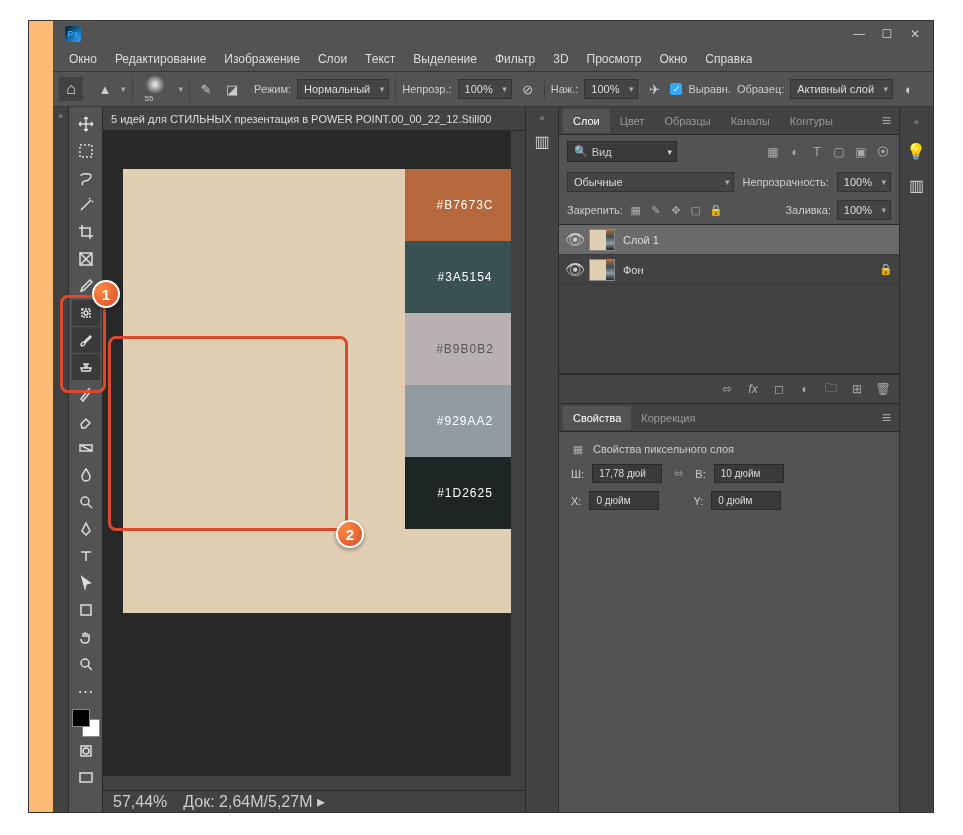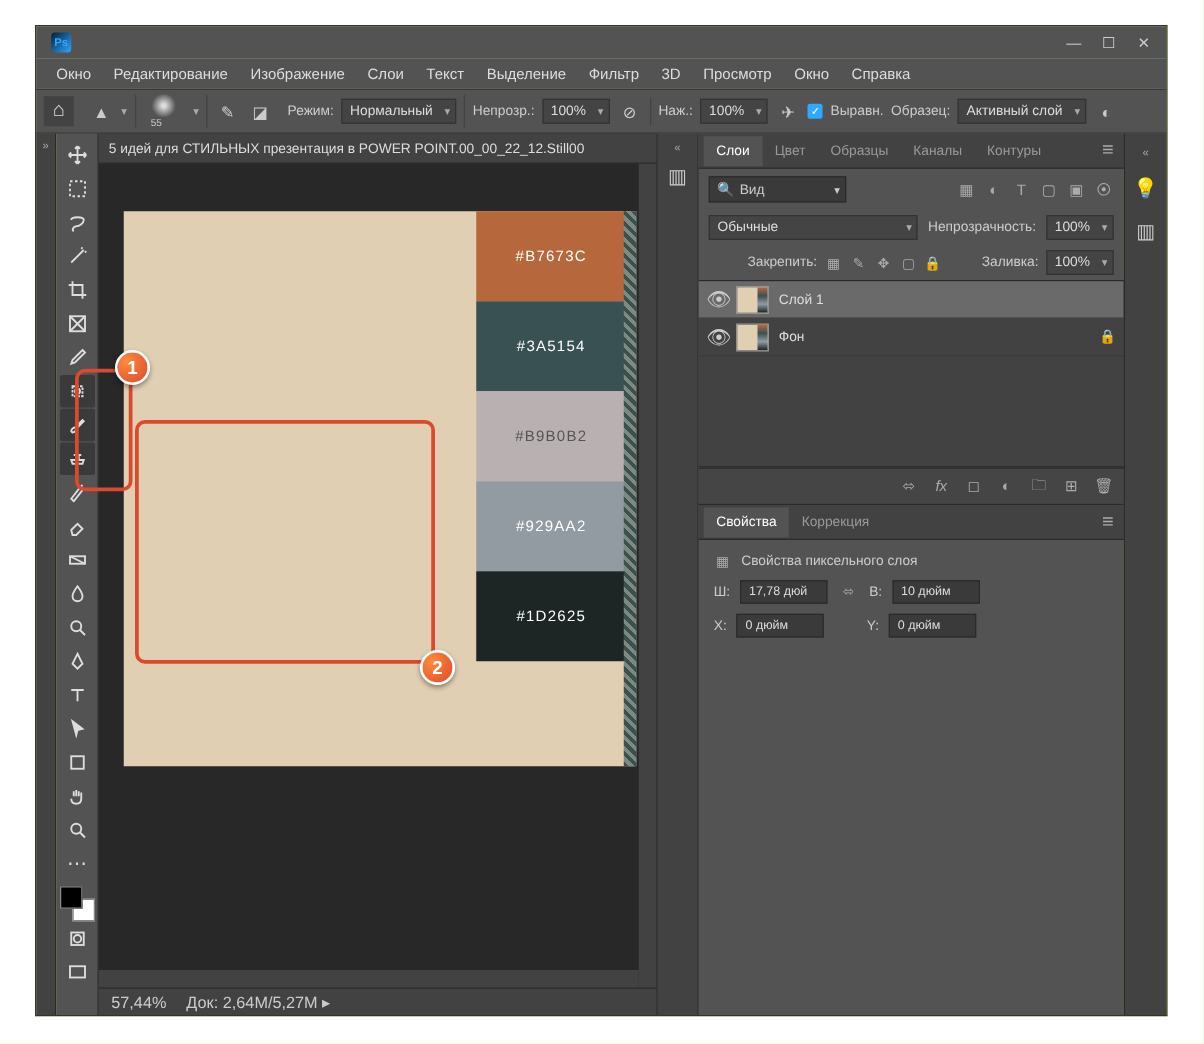--- a/index.html
+++ b/index.html
@@ -1,17 +1,17 @@
 <!DOCTYPE html>
 <html><head>
 <meta charset="utf-8">
 <style>
 * { margin: 0; padding: 0; box-sizing: border-box; font-family: "Segoe UI", Tahoma, sans-serif; }
 body { background: #fff; width: 963px; height: 835px; overflow: hidden; }
-.window { position: absolute; left: 28px; top: 20px; width: 906px; height: 793px; background: #bef264; border: 1px solid #333; }
+.window { position: absolute; left: 28px; top: 20px; width: 906px; height: 793px; background: #fdba74; border: 1px solid #333; padding-left: 24px; }
 .titlebar { height: 26px; background: #535353; display: flex; align-items: center; justify-content: space-between; padding: 0 4px; }
 .titlebar-left { display: flex; align-items: center; gap: 6px; padding-left: 8px; }
 .ps-logo { width: 16px; height: 16px; background: linear-gradient(135deg, #001e36, #31a8ff); border-radius: 3px; display: flex; align-items: center; justify-content: center; font-size: 9px; font-weight: bold; color: #31a8ff; }
 .win-btns { display: flex; gap: 0; }
 .win-btn { width: 28px; height: 20px; display: flex; align-items: center; justify-content: center; color: #ccc; font-size: 12px; cursor: pointer; }
 .menubar { height: 24px; background: #535353; display: flex; align-items: center; padding-left: 8px; gap: 2px; }
 .menu-item { color: #ddd; font-size: 12px; padding: 3px 8px; cursor: pointer; }
 .optionsbar { height: 36px; background: #535353; border-top: 1px solid #383838; border-bottom: 1px solid #383838; display: flex; align-items: center; padding: 0 6px; gap: 6px; }
 .opt-sect { display: flex; align-items: center; gap: 6px; padding: 0 6px; border-right: 1px solid #424242; height: 26px; }
 .opt-label { color: #ccc; font-size: 11px; }
@@ -30,36 +30,36 @@
 .bg-color { position: absolute; width: 18px; height: 18px; background: #fff; border: 1px solid #888; bottom: 0; right: 0; }
 .highlight-box { position: absolute; border: 3px solid #d94a2e; border-radius: 8px; pointer-events: none; }
 .badge { position: absolute; width: 28px; height: 28px; background: radial-gradient(circle at 30% 30%, #ff8a3d, #d94a2e); border-radius: 50%; border: 2px solid #fff; color: #fff; display: flex; align-items: center; justify-content: center; font-weight: bold; font-size: 15px; box-shadow: 0 2px 4px rgba(0,0,0,.4); }
 .canvas-area { flex: 1; background: #282828; display: flex; flex-direction: column; position: relative; }
 .doc-tab { height: 24px; background: #424242; display: flex; align-items: center; padding-left: 8px; color: #ddd; font-size: 11px; border-bottom: 1px solid #2a2a2a; }
 .canvas-wrap { flex: 1; background: #282828; position: relative; overflow: hidden; }
 .canvas { position: absolute; left: 20px; top: 38px; width: 410px; height: 444px; background: #e1cfb4; }
 .palette-col { position: absolute; right: 8px; top: 0; width: 120px; height: 100%; display: flex; flex-direction: column; }
 .pstripe { position: absolute; right: 0; top: 0; width: 10px; height: 100%; background: repeating-linear-gradient(45deg, #3a5154, #3a5154 3px, #7d8a7d 3px, #7d8a7d 6px); }
 .swatch-row { height: 70px; display: flex; align-items: center; justify-content: center; color: #fff; font-size: 12px; font-weight: 500; letter-spacing: 1px; }
-.statusbar { height: 22px; background: #424242; display: flex; align-items: center; padding: 0 10px; gap: 16px; color: #ccc; font-size: 13px; border-top: 1px solid #2a2a2a; }
+.statusbar { height: 22px; background: #424242; display: flex; align-items: center; padding: 0 10px; gap: 16px; color: #ccc; font-size: 16px; border-top: 1px solid #2a2a2a; }
 .scroll-v { position: absolute; right: 0; top: 24px; bottom: 22px; width: 14px; background: #424242; }
 .scroll-h { position: absolute; left: 0; right: 14px; bottom: 22px; height: 14px; background: #424242; }
 .middle-strip { width: 34px; background: #424242; border-left: 1px solid #2a2a2a; border-right: 1px solid #2a2a2a; display: flex; flex-direction: column; align-items: center; padding-top: 6px; gap: 8px; }
 .panel-area { width: 340px; background: #535353; display: flex; flex-direction: column; }
 .panel-tabs { height: 28px; background: #424242; display: flex; align-items: center; padding-left: 4px; gap: 0; border-bottom: 1px solid #2a2a2a; }
 .ptab { color: #999; font-size: 11px; padding: 6px 10px; cursor: pointer; }
 .ptab.active { color: #fff; background: #535353; }
 .ptab-menu { margin-left: auto; padding: 4px 8px; color: #aaa; cursor: pointer; }
 .layers-top { display: flex; align-items: center; padding: 6px 8px; gap: 8px; }
 .search-dd { flex: 0 0 110px; background: #3a3a3a; border: 1px solid #2a2a2a; color: #ccc; font-size: 11px; padding: 3px 6px; display: flex; align-items: center; gap: 4px; position: relative; }
 .search-dd::after { content: "▾"; position: absolute; right: 4px; font-size: 9px; }
 .filter-icons { display: flex; gap: 6px; margin-left: auto; }
 .fi { width: 16px; height: 16px; display: flex; align-items: center; justify-content: center; color: #aaa; font-size: 12px; cursor: pointer; }
 .layers-row2 { display: flex; align-items: center; padding: 4px 8px; gap: 8px; }
-.layers-row3 { display: flex; align-items: center; padding: 4px 8px; gap: 6px; margin-left: 31px; }
+.layers-row3 { display: flex; align-items: center; padding: 4px 8px; gap: 6px; }
 .tiny-icon { width: 14px; height: 14px; display: flex; align-items: center; justify-content: center; color: #aaa; font-size: 11px; }
 .layers-list { background: #424242; min-height: 150px; border-top: 1px solid #2a2a2a; border-bottom: 1px solid #2a2a2a; }
 .layer-row { display: flex; align-items: center; height: 30px; padding: 0 6px; gap: 8px; border-bottom: 1px solid #3a3a3a; cursor: pointer; }
 .layer-row.active { background: #6a6a6a; }
 .eye { width: 16px; color: #ccc; text-align: center; }
 .thumb { width: 26px; height: 22px; background: #e1cfb4; border: 1px solid #888; position: relative; }
 .thumb::after { content: ""; position: absolute; right: 0; top: 0; width: 8px; height: 100%; background: linear-gradient(#b7673c, #3a5154, #929aa2, #1d2625); }
 .layer-name { color: #ddd; font-size: 11px; flex: 1; }
 .lock { color: #bbb; font-size: 11px; }
 .layers-footer { display: flex; justify-content: flex-end; gap: 10px; padding: 6px 8px; background: #454545; border-top: 1px solid #2a2a2a; }

